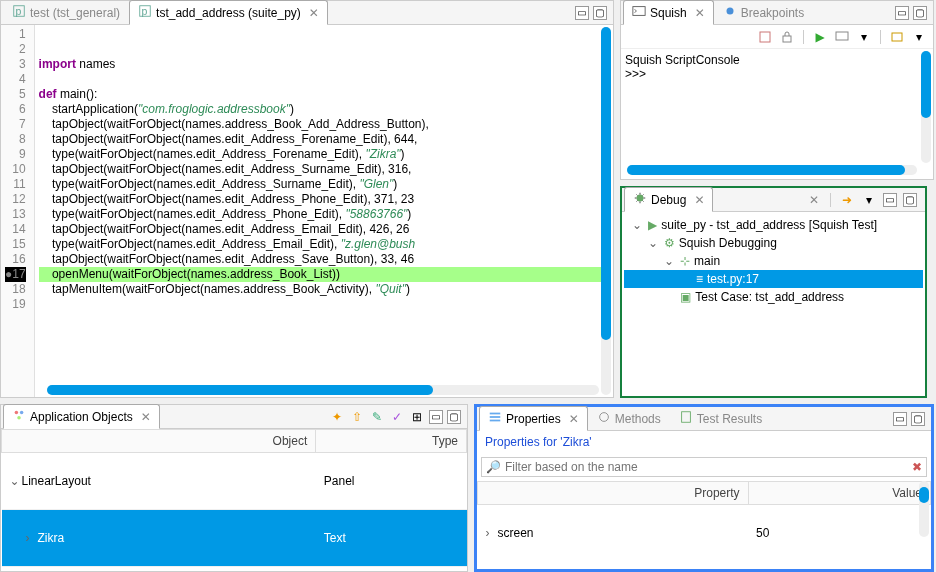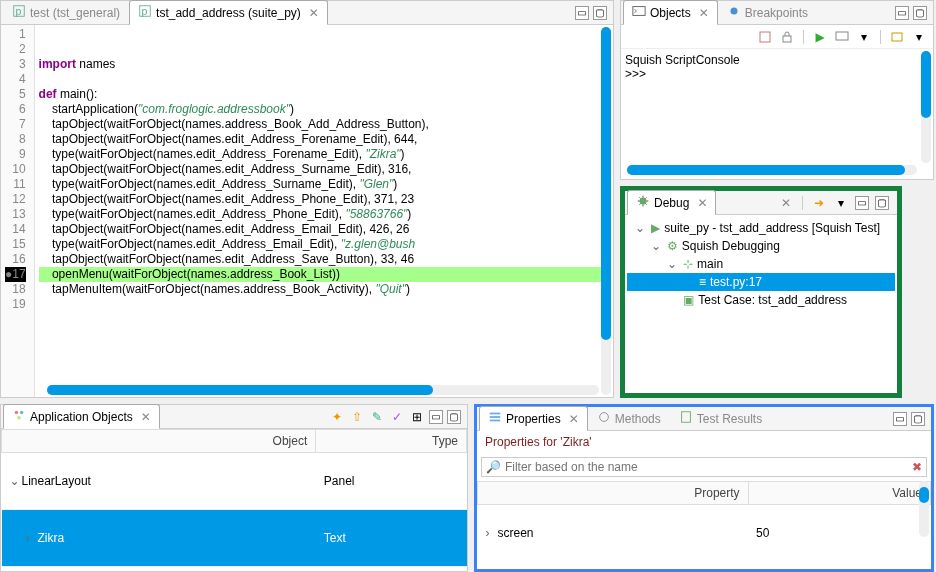--- a/index.html
+++ b/index.html
@@ -21,21 +21,21 @@
 .kw{color:#8b008b;font-weight:bold}
 .str{color:#2e8b57;font-style:italic}
 .hl-line{background:#a6ff8a}
 .hscroll{position:absolute;bottom:2px;left:46px;right:14px;height:10px;background:#eee;border-radius:5px}
 .hscroll .thumb{position:absolute;left:0;width:70%;height:100%;background:#0099e5;border-radius:5px}
 .vscroll{position:absolute;top:26px;right:2px;bottom:2px;width:10px;background:#eee;border-radius:5px}
 .vscroll .thumb{position:absolute;top:0;height:85%;width:100%;background:#0099e5;border-radius:5px}
 .console{position:absolute;top:0;left:620px;width:314px;height:180px;background:#fff;border:1px solid #ccc}
 .console-tools{height:24px;display:flex;gap:6px;align-items:center;justify-content:flex-end;padding:0 6px;border-bottom:1px solid #eee}
 .console-body{padding:4px;font-family:Consolas,monospace}
-.debug{position:absolute;top:186px;left:620px;width:282px;height:212px;background:#fff;border:5px solid #15803d}
+.debug{position:absolute;top:186px;left:620px;width:307px;height:212px;background:#fff;border:2px solid #15803d}
 .dbg-tools{display:flex;gap:6px;align-items:center;padding:0 6px}
 .tree{padding:4px 2px}
 .tree-row{display:flex;align-items:center;gap:4px;height:18px;padding-left:4px}
 .tree-row.sel{background:#0099e5;color:#fff}
 .indent{display:inline-block}
 .appobj{position:absolute;top:404px;left:0;width:468px;height:168px;background:#fff;border:1px solid #ccc}
 .props{position:absolute;top:404px;left:474px;width:460px;height:168px;background:#fff;border:3px solid #3b82f6}
 .toolbar{height:24px;display:flex;gap:4px;align-items:center;padding:0 4px}
 .table{width:100%;border-collapse:collapse}
 .table th{text-align:right;padding:4px 8px;border:1px solid #ddd;background:#fafafa;font-weight:normal;color:#444}
@@ -110,21 +110,21 @@
     </div>
 </div>
 
 <div class="console">
   <div class="tabbar">
     <div class="tab active">
       <span><svg class="icon" viewBox="0 0 16 16">
             <rect x="1" y="3" width="14" height="10" fill="none" stroke="#555"></rect>
             <path d="M3 6l2 2-2 2" fill="none" stroke="#555"></path>
           </svg></span>
-      <span>Objects</span>
+      <span>Squish</span>
       <span class="x">✕</span>
     </div>
     <div class="tab inactive">
       <span><svg class="icon" viewBox="0 0 16 16">
             <circle cx="8" cy="8" r="4" fill="#4a90d9"></circle>
           </svg></span>
       <span>Breakpoints</span>
     </div>
     <div class="tab-right">
       <span class="mini-btn">▭</span>
@@ -290,21 +290,21 @@
       <span><svg class="icon" viewBox="0 0 16 16">
             <rect x="3" y="2" width="10" height="12" fill="none" stroke="#6a6"></rect>
           </svg></span>
       <span>Test Results</span>
     </div>
     <div class="tab-right">
       <span class="mini-btn">▭</span>
       <span class="mini-btn">▢</span>
     </div>
   </div>
-  <div style="padding:4px 8px;color:#7f1d1d">Properties for 'Zikra'</div>
+  <div style="padding:4px 8px;color:#1d4ed8">Properties for 'Zikra'</div>
   <div class="search-box">
     <span>🔎</span>
     <input placeholder="Filter based on the name" style="">
     <span style="color:#c55">✖</span>
   </div>
   <div style="position:relative;overflow:hidden;height:56px">
     <table class="table">
       <thead>
           <tr>
         <th>Property</th>

